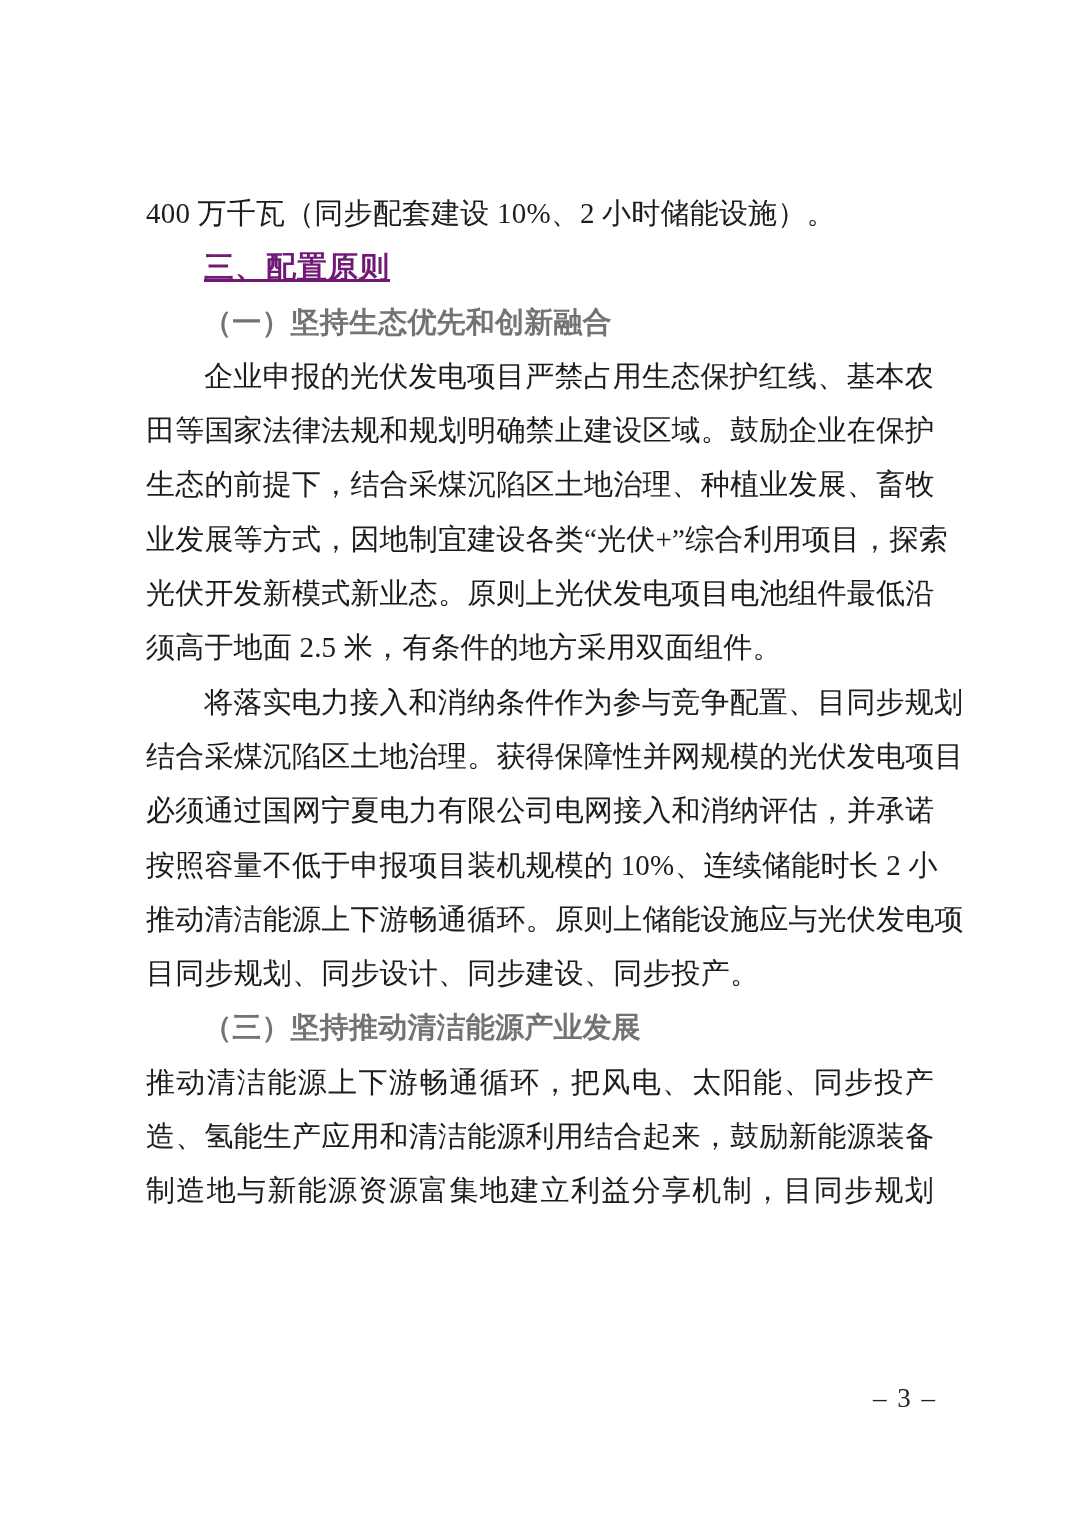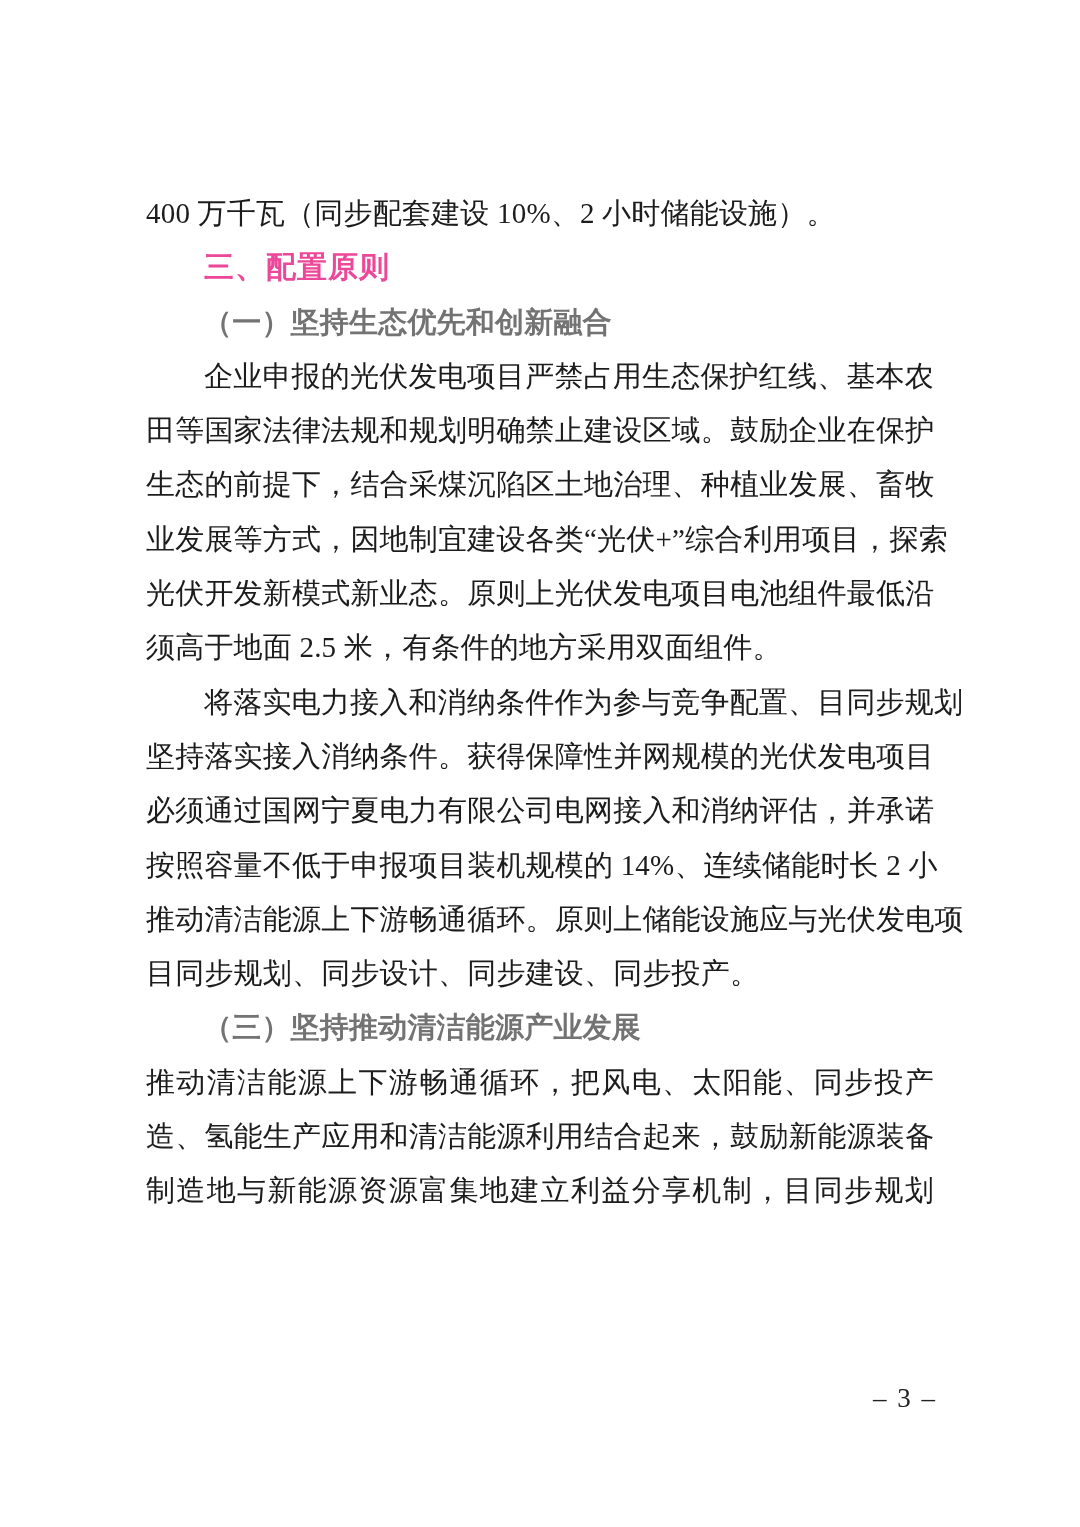--- a/index.html
+++ b/index.html
@@ -44,22 +44,23 @@
   
   .indent {
     padding-left: 58px;
   }
   
   .h1 {
     font-family: "Liberation Sans", "DejaVu Sans", sans-serif;
     font-weight: 700;
     font-size: 30px;
     padding-left: 58px;
-    color: #ec4899;
+    color: #701a75;
     letter-spacing: 1px;
+    text-decoration: underline;
   }
   
   .h2 {
     font-weight: 600;
     padding-left: 57px;
     color: #737373;
   }
   .footer {
     position: absolute;
     top: 1382px;
@@ -82,23 +83,23 @@
     <div class="ln">400 万千瓦（同步配套建设 10%、2 小时储能设施）。</div>
     <div class="ln h1">三、配置原则</div>
     <div class="ln h2">（一）坚持生态优先和创新融合</div>
     <div class="ln j indent">企业申报的光伏发电项目严禁占用生态保护红线、基本农</div>
     <div class="ln j">田等国家法律法规和规划明确禁止建设区域。鼓励企业在保护</div>
     <div class="ln j">生态的前提下，结合采煤沉陷区土地治理、种植业发展、畜牧</div>
     <div class="ln j">业发展等方式，因地制宜建设各类“光伏+”综合利用项目，探索</div>
     <div class="ln j">光伏开发新模式新业态。原则上光伏发电项目电池组件最低沿</div>
     <div class="ln">须高于地面 2.5 米，有条件的地方采用双面组件。</div>
     <div class="ln j indent">将落实电力接入和消纳条件作为参与竞争配置、目同步规划</div>
-    <div class="ln j">坚持落实接入消纳条件。获得保障性并网规模的光伏发电项目</div>
+    <div class="ln j">结合采煤沉陷区土地治理。获得保障性并网规模的光伏发电项目</div>
     <div class="ln j">必须通过国网宁夏电力有限公司电网接入和消纳评估，并承诺</div>
-    <div class="ln j">按照容量不低于申报项目装机规模的 14%、连续储能时长 2 小</div>
+    <div class="ln j">按照容量不低于申报项目装机规模的 10%、连续储能时长 2 小</div>
     <div class="ln j">推动清洁能源上下游畅通循环。原则上储能设施应与光伏发电项</div>
     <div class="ln">目同步规划、同步设计、同步建设、同步投产。</div>
     <div class="ln h2">（三）坚持推动清洁能源产业发展</div>
     <div class="ln j">推动清洁能源上下游畅通循环，把风电、太阳能、同步投产</div>
     <div class="ln j">造、氢能生产应用和清洁能源利用结合起来，鼓励新能源装备</div>
     <div class="ln j">制造地与新能源资源富集地建立利益分享机制，目同步规划</div>
   </div>
 
   <div class="footer">– 3 –</div>
 

